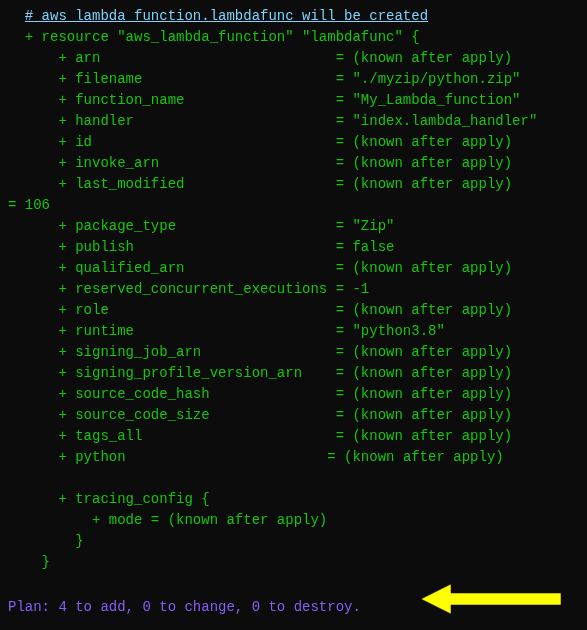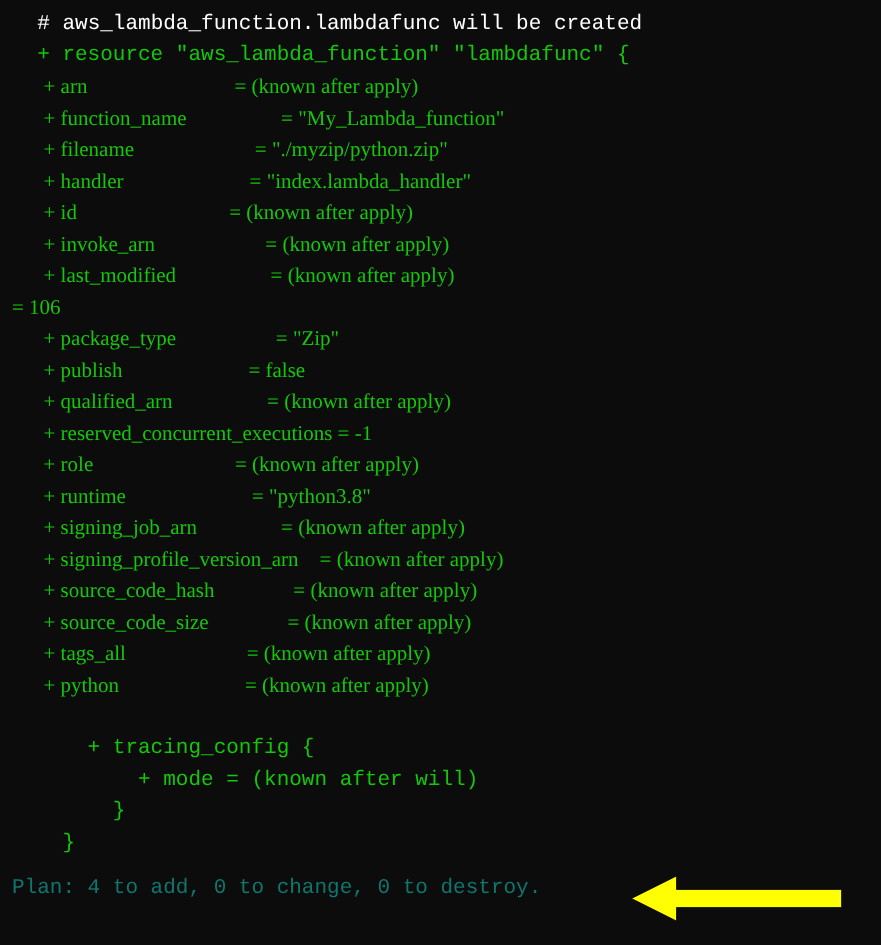--- a/index.html
+++ b/index.html
@@ -12,48 +12,48 @@
       font-family: 'Consolas', 'Courier New', monospace;
       font-size: 14px;
       line-height: 1.5;
       color: #cccccc;
       padding: 6px 8px;
       width: 587px;
       height: 630px;
       position: relative;
     }
     .hash {
-      color: #ffffff;
+      color: #7dd3fc;
+      text-decoration: underline;
     }
     .green {
       color: #16c60c;
     }
     .line {
       white-space: pre;
     }
     .plan-line {
-      color: #0f766e;
-      margin-top: 9px;
+      color: #8b5cf6;
+      margin-top: 24px;
     }
     .arrow {
       position: absolute;
       bottom: 16px;
       right: 26px;
       width: 140px;
       height: 30px;
       display: flex;
       align-items: center;
     }
     .arrow svg {
       width: 100%;
       height: 100%;
     }
     .row {
       display: flex;
-      font-family: Liberation Serif, serif;
     }
     .col-key {
       white-space: pre;
     }
     .col-val {
       white-space: pre;
     }
   </style>
 </head>
 <body>
@@ -62,26 +62,26 @@
 
 <div class="line">  <span class="hash"># aws_lambda_function.lambdafunc will be created</span></div>
 <div class="line green">  + resource "aws_lambda_function" "lambdafunc" {</div>
 
 <div id="attr-list">
       <div class="row">
         <span class="col-key green">      + arn                            </span>
         <span class="col-val green">= (known after apply)</span>
       </div>
       <div class="row">
+        <span class="col-key green">      + filename                       </span>
+        <span class="col-val green">= "./myzip/python.zip"</span>
+      </div>
+      <div class="row">
         <span class="col-key green">      + function_name                  </span>
         <span class="col-val green">= "My_Lambda_function"</span>
-      </div>
-      <div class="row">
-        <span class="col-key green">      + filename                       </span>
-        <span class="col-val green">= "./myzip/python.zip"</span>
       </div>
       <div class="row">
         <span class="col-key green">      + handler                        </span>
         <span class="col-val green">= "index.lambda_handler"</span>
       </div>
       <div class="row">
         <span class="col-key green">      + id                             </span>
         <span class="col-val green">= (known after apply)</span>
       </div>
       <div class="row">
@@ -141,21 +141,21 @@
       </div>
       <div class="row">
         <span class="col-key green">      + python                        </span>
         <span class="col-val green">= (known after apply)</span>
       </div>
     </div>
 
 <div class="line">&nbsp;</div>
 
 <div class="line green">      + tracing_config {</div>
-<div class="line green">          + mode = (known after will)</div>
+<div class="line green">          + mode = (known after apply)</div>
 <div class="line green">        }</div>
 <div class="line green">    }</div>
 
 <div class="plan-line">Plan: 4 to add, 0 to change, 0 to destroy.</div>
 
 </div>
 
 <div class="arrow">
   <svg viewBox="0 0 140 30">
     <polygon points="0,15 30,0 30,9 140,9 140,21 30,21 30,30" fill="#ffff00" stroke="#000" stroke-width="0.5"></polygon>

